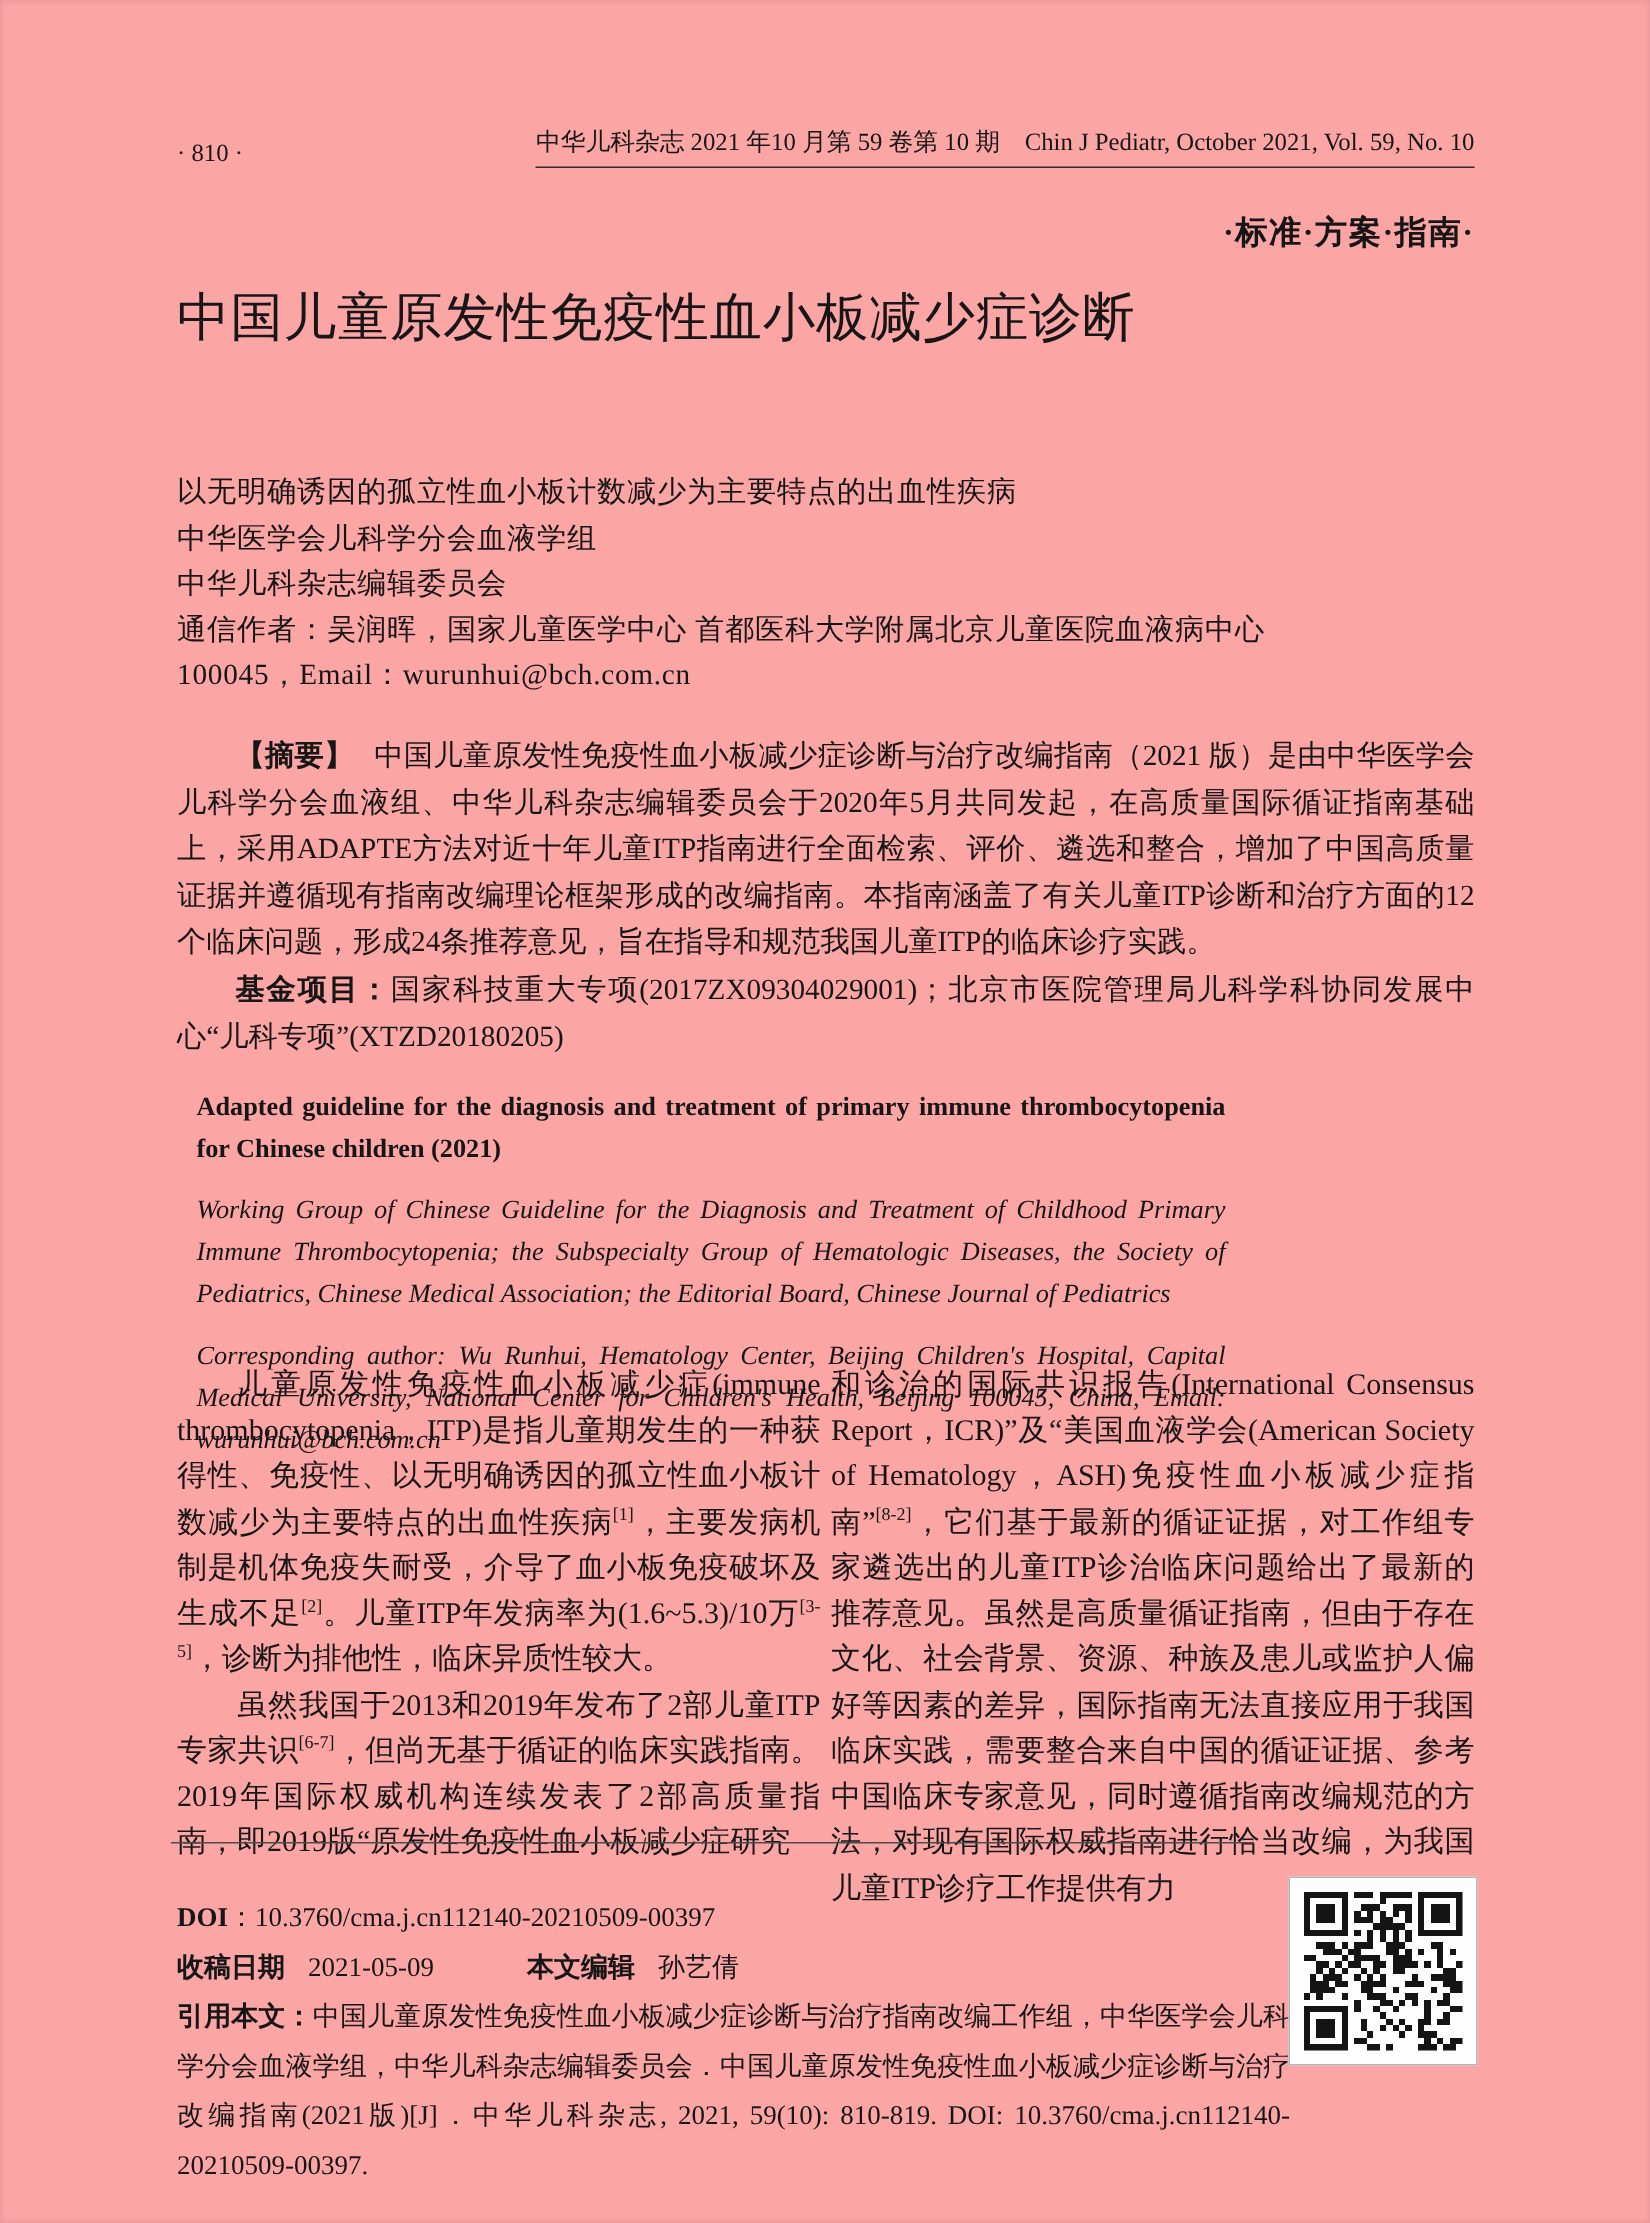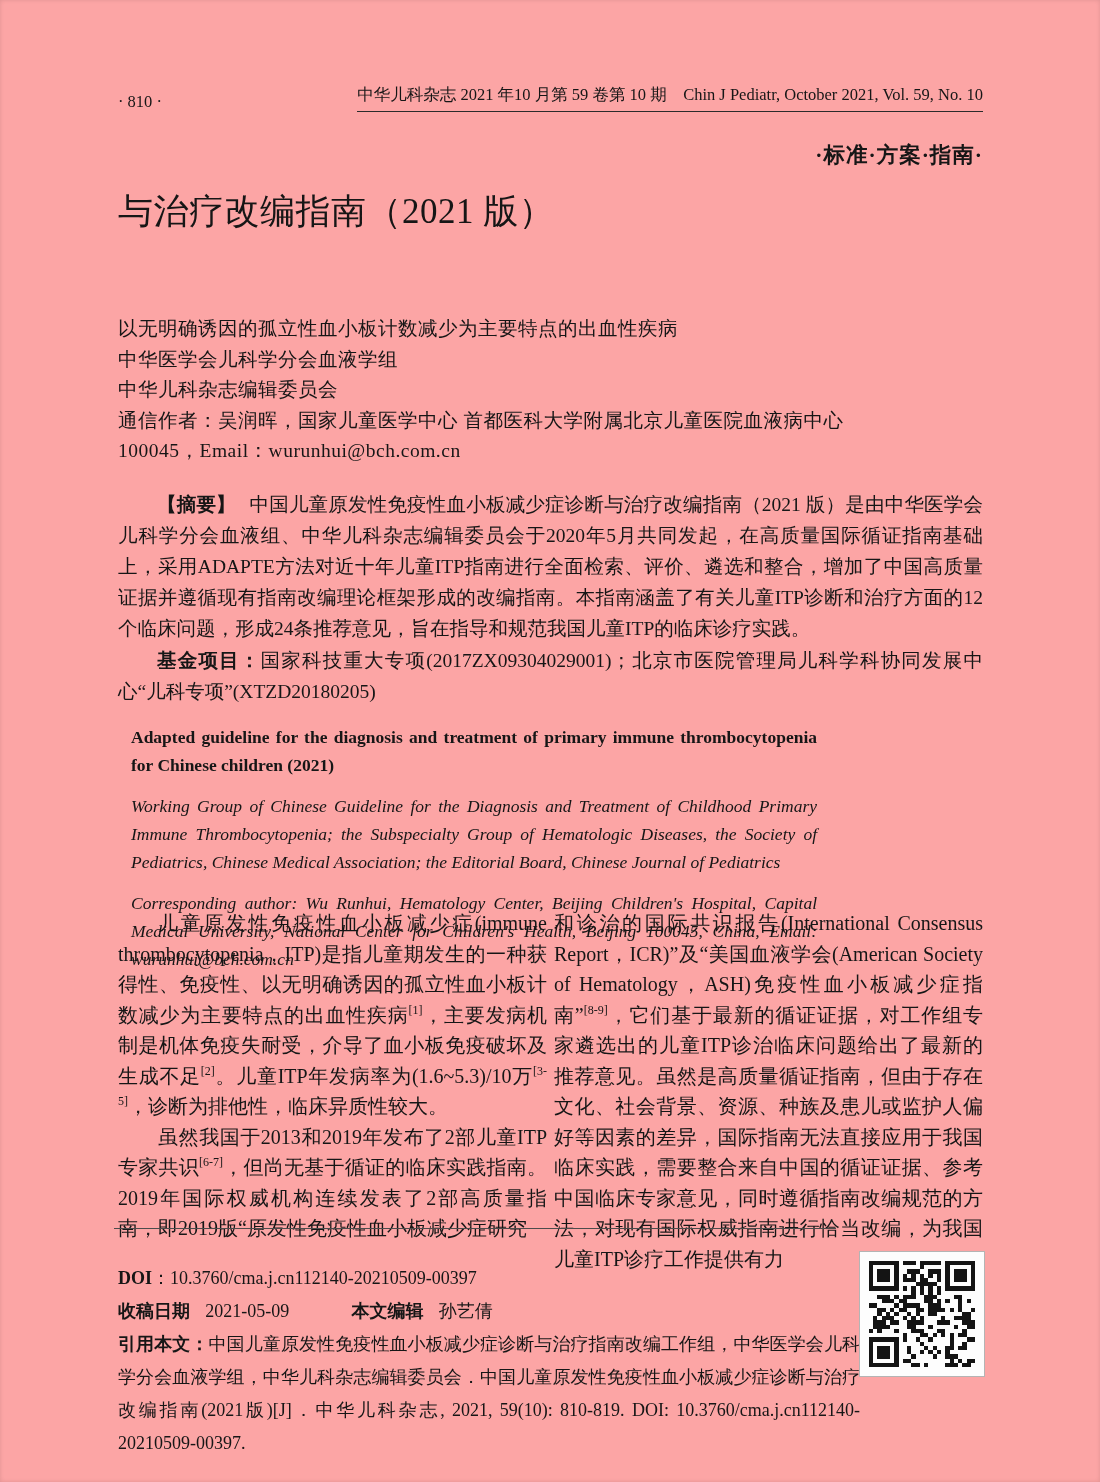--- a/index.html
+++ b/index.html
@@ -70,21 +70,21 @@
 <div class="page">
 
   <div class="abs runhead">
     <span>· 810 ·</span>
     <span class="cite">中华儿科杂志 2021 年10 月第 59 卷第 10 期　Chin J Pediatr, October 2021, Vol. 59, No. 10</span>
   </div>
 
   <div class="abs section-label">·标准·方案·指南·</div>
 
   <div class="abs title">
-    <div>与治疗改编指南（2021 版）</div>
+    <div>中国儿童原发性免疫性血小板减少症诊断</div>
   </div>
 
   <div class="abs authors">
     <div>以无明确诱因的孤立性血小板计数减少为主要特点的出血性疾病</div>
     <div>中华医学会儿科学分会血液学组</div>
     <div>中华儿科杂志编辑委员会</div>
     <div>通信作者：吴润晖，国家儿童医学中心 首都医科大学附属北京儿童医院血液病中心</div>
     <div>100045，Email：wurunhui@bch.com.cn</div>
   </div>
 
@@ -105,21 +105,21 @@
     <p class="eital">Working Group of Chinese Guideline for the Diagnosis and Treatment of Childhood Primary Immune Thrombocytopenia; the Subspecialty Group of Hematologic Diseases, the Society of Pediatrics, Chinese Medical Association; the Editorial Board, Chinese Journal of Pediatrics</p>
     <p class="eital">Corresponding author: Wu Runhui, Hematology Center, Beijing Children's Hospital, Capital Medical University, National Center for Children's Health, Beijing 100045, China, Email: wurunhui@bch.com.cn</p>
   </div>
 
   <div class="abs columns">
     <div class="col">
       <p><span>儿童原发性免疫性血小板减少症(immune thrombocytopenia，ITP)是指儿童期发生的一种获得性、免疫性、以无明确诱因的孤立性血小板计数减少为主要特点的出血性疾病</span><sup>[1]</sup><span>，主要发病机制是机体免疫失耐受，介导了血小板免疫破坏及生成不足</span><sup>[2]</sup><span>。儿童ITP年发病率为(1.6~5.3)/10万</span><sup>[3-5]</sup><span>，诊断为排他性，临床异质性较大。</span></p>
       <p><span>虽然我国于2013和2019年发布了2部儿童ITP专家共识</span><sup>[6-7]</sup><span>，但尚无基于循证的临床实践指南。2019年国际权威机构连续发表了2部高质量指南，即2019版“原发性免疫性血小板减少症研究</span></p>
     </div>
     <div class="col">
-      <p class="cont"><span>和诊治的国际共识报告(International Consensus Report，ICR)”及“美国血液学会(American Society of Hematology，ASH)免疫性血小板减少症指南”</span><sup>[8-9]</sup><span>，它们基于最新的循证证据，对工作组专家遴选出的儿童ITP诊治临床问题给出了最新的推荐意见。虽然是高质量循证指南，但由于存在文化、社会背景、资源、种族及患儿或监护人偏好等因素的差异，国际指南无法直接应用于我国临床实践，需要整合来自中国的循证证据、参考中国临床专家意见，同时遵循指南改编规范的方法，对现有国际权威指南进行恰当改编，为我国儿童ITP诊疗工作提供有力</span></p>
+      <p class="cont"><span>和诊治的国际共识报告(International Consensus Report，ICR)”及“美国血液学会(American Society of Hematology，ASH)免疫性血小板减少症指南”</span><sup>[8-2]</sup><span>，它们基于最新的循证证据，对工作组专家遴选出的儿童ITP诊治临床问题给出了最新的推荐意见。虽然是高质量循证指南，但由于存在文化、社会背景、资源、种族及患儿或监护人偏好等因素的差异，国际指南无法直接应用于我国临床实践，需要整合来自中国的循证证据、参考中国临床专家意见，同时遵循指南改编规范的方法，对现有国际权威指南进行恰当改编，为我国儿童ITP诊疗工作提供有力</span></p>
     </div>
   </div>
 
   <div class="footrule" style="position:absolute;"></div>
 
   <div class="abs footer">
     <p>
       <span class="lbl">DOI</span><span>：10.3760/cma.j.cn112140-20210509-00397</span>
     </p>
     <p>

